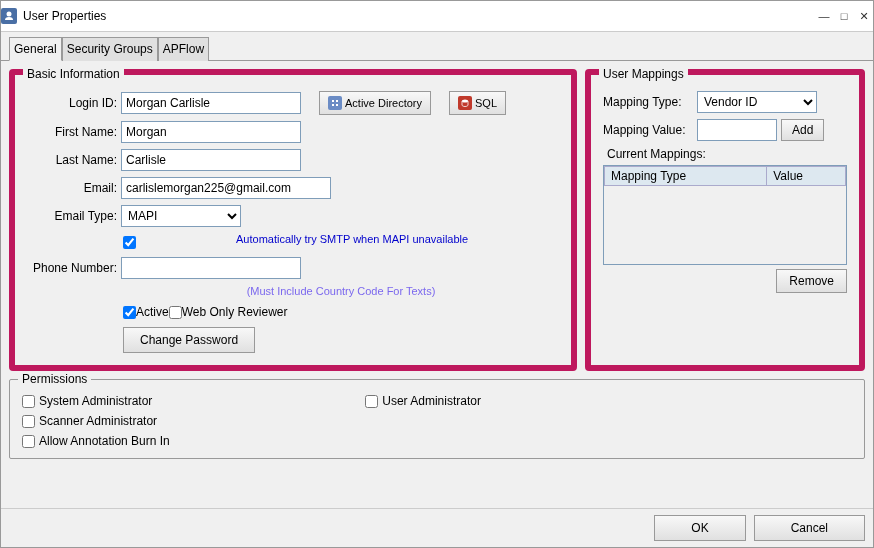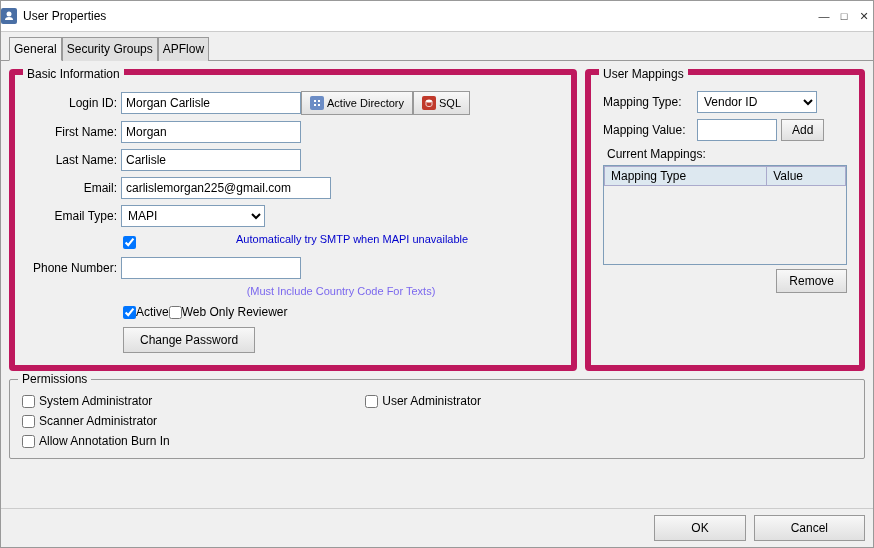--- a/index.html
+++ b/index.html
@@ -133,21 +133,21 @@
       height: 22px;
       border: 1px solid #7f9db9;
       background: white;
       padding: 0 4px;
       font-size: 12px;
       font-family: inherit;
       outline: none;
     }
     .form-input-medium { width: 180px; }
     .form-input-wide { width: 180px; }
-    .login-row { display: flex; align-items: center; gap: 0; }
+    .login-row { display: flex; align-items: center; gap: 18px; }
     .ad-btn {
       height: 24px;
       padding: 0 8px;
       border: 1px solid #999;
       background: linear-gradient(to bottom, #f8f8f8, #e0e0e0);
       cursor: pointer;
       font-size: 11px;
       display: flex;
       align-items: center;
       gap: 3px;
@@ -174,21 +174,21 @@
       color: white;
       font-size: 7px;
     }
     select.form-select {
       height: 22px;
       border: 1px solid #7f9db9;
       background: white;
       font-size: 12px;
       font-family: inherit;
       padding: 0 2px;
-      width: 144px;
+      width: 120px;
     }
     .checkbox-row {
       display: flex;
       align-items: center;
       gap: 4px;
       margin-left: 96px;
       margin-bottom: 6px;
     }
     .checkbox-row input[type="checkbox"] {
       width: 13px;

